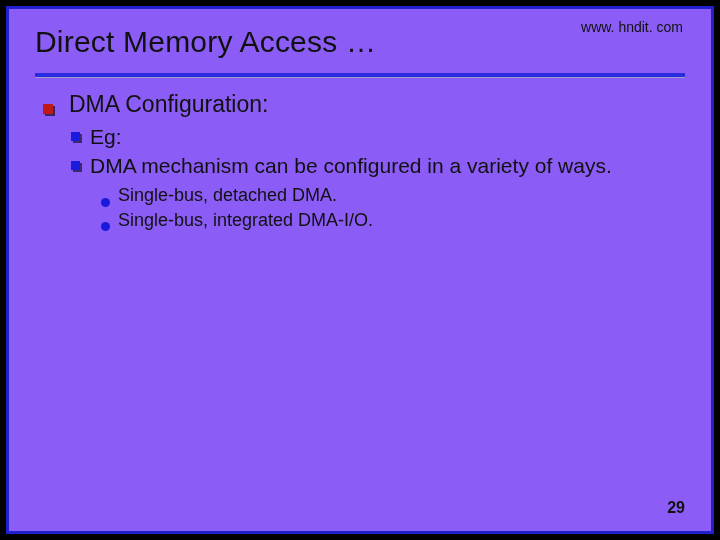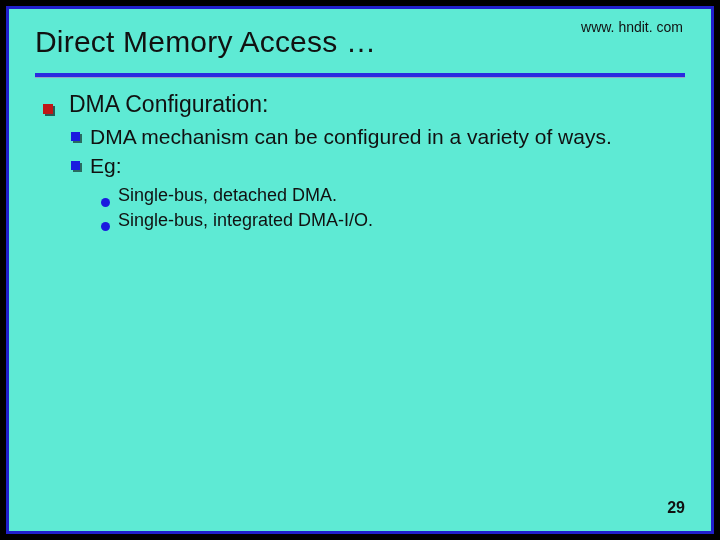--- a/index.html
+++ b/index.html
@@ -1,21 +1,21 @@
 <!DOCTYPE html>
 <html><head>
 <meta charset="utf-8">
 <style>
   * { margin: 0; padding: 0; box-sizing: border-box; }
   html, body { width: 720px; height: 540px; background: #000; font-family: Arial, Helvetica, sans-serif; }
   .slide {
     position: absolute;
     top: 6px; left: 6px;
     width: 708px; height: 528px;
-    background: #5eead4;
+    background: #8b5cf6;
     border: 3px solid #2020cc;
   }
   .header {
     position: relative;
     padding: 16px 26px 0 26px;
   }
   .title {
     font-size: 30px;
     color: #111;
     font-weight: 400;
@@ -114,25 +114,25 @@
   <div class="content">
 
     <div class="l1">
       <span class="sq-red"></span>
       <span>DMA Configuration:</span>
     </div>
 
     <div class="l2-wrap">
       <div class="l2">
         <span class="sq-blue"></span>
-        <span>DMA mechanism can be configured in a variety of ways.</span>
+        <span>Eg:</span>
       </div>
       <div class="l2">
         <span class="sq-blue"></span>
-        <span>Eg:</span>
+        <span>DMA mechanism can be configured in a variety of ways.</span>
       </div>
 
       <div class="l3-wrap">
         <div class="l3">
           <span class="dot-blue"></span>
           <span>Single-bus, detached DMA.</span>
         </div>
         <div class="l3">
           <span class="dot-blue"></span>
           <span>Single-bus, integrated DMA-I/O.</span>

